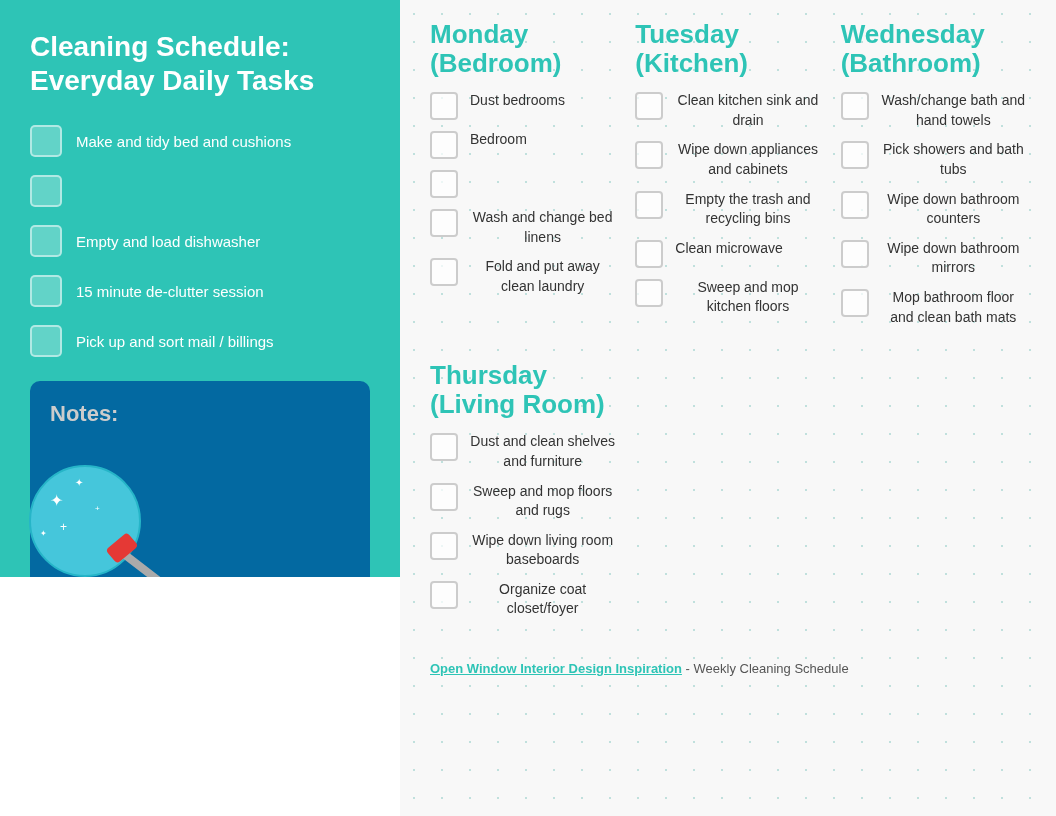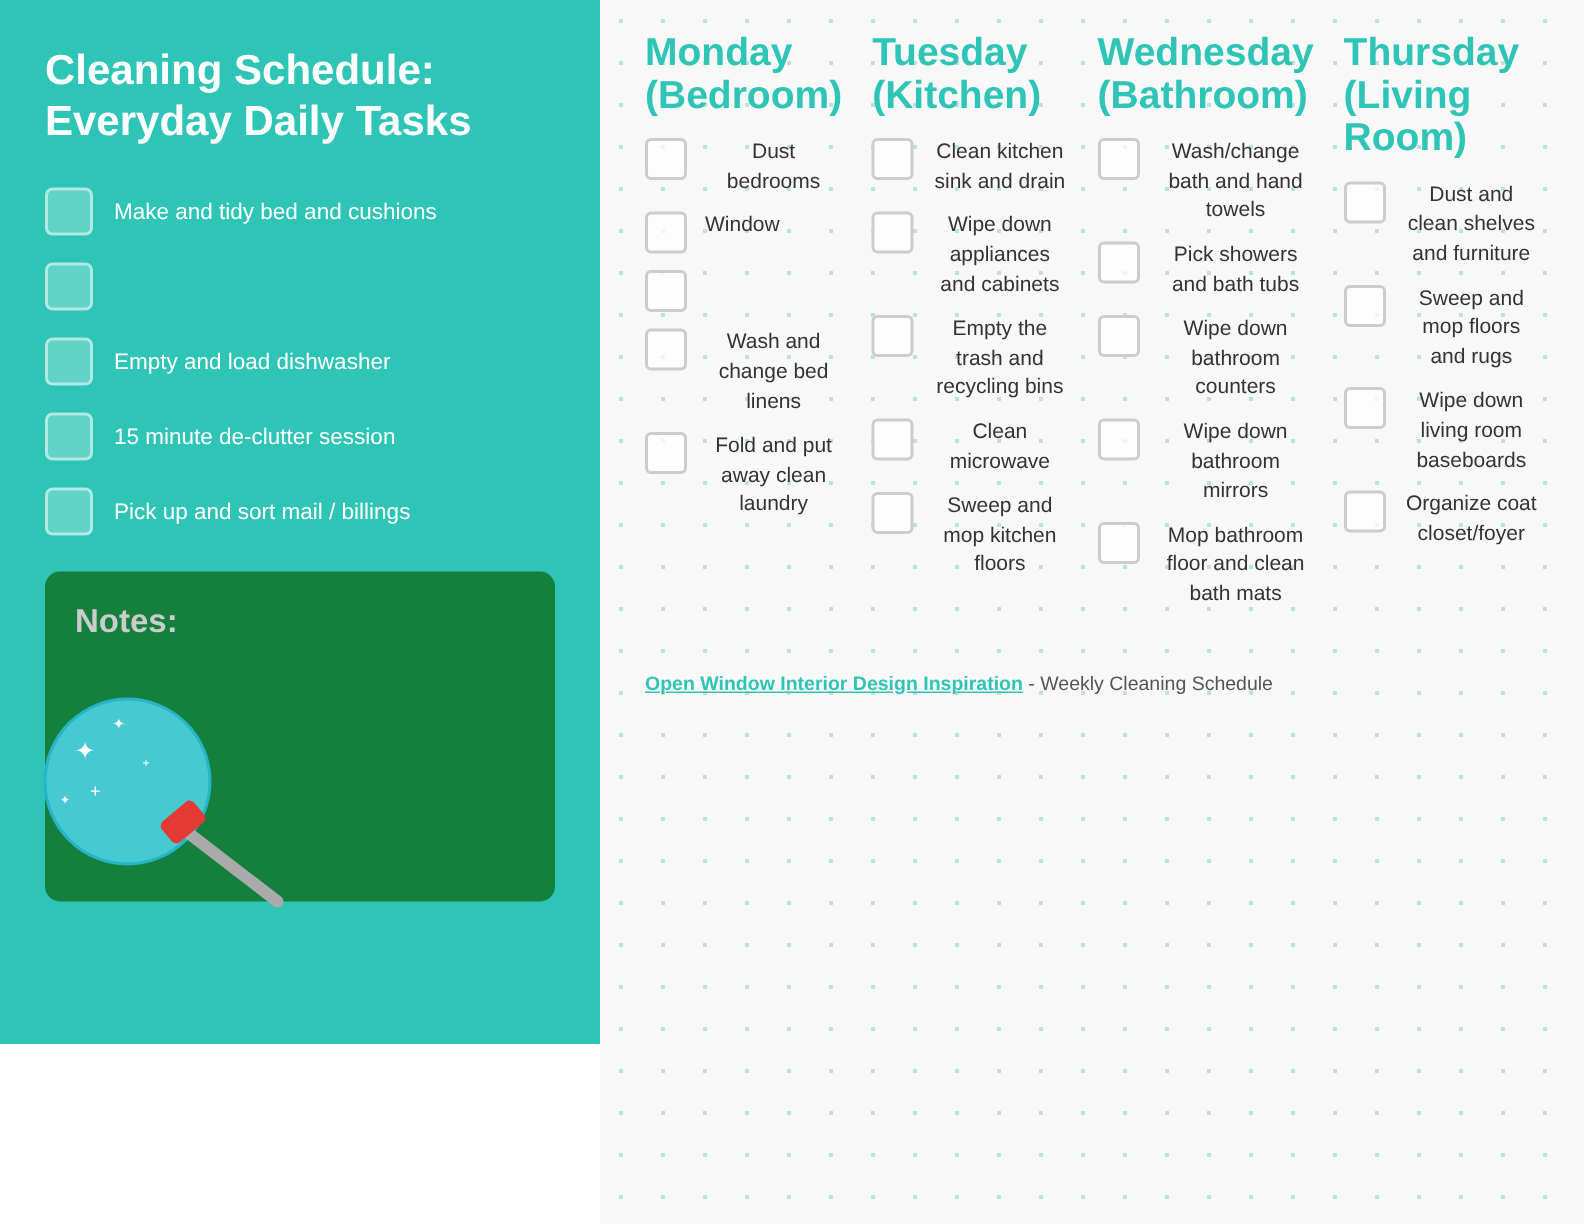--- a/index.html
+++ b/index.html
@@ -13,21 +13,21 @@
     }
 
     
     .sidebar {
       width: 400px;
       min-width: 400px;
       background: #2ec4b6;
       padding: 30px 30px 0 30px;
       position: relative;
       overflow: hidden;
-      height: 696px;
+      height: 577px;
     }
 
     .sidebar-title {
       color: #fff;
       font-size: 28px;
       font-weight: bold;
       line-height: 1.2;
       margin-bottom: 28px;
     }
 
@@ -51,21 +51,21 @@
       border-radius: 5px;
       border: 2px solid rgba(255,255,255,0.5);
     }
 
     .task-label {
       color: #fff;
       font-size: 15px;
     }
 
     .notes-card {
-      background: #15803d;
+      background: #0369a1;
       border-radius: 10px;
       padding: 20px 20px 0 20px;
       min-height: 220px;
       position: relative;
       overflow: visible;
     }
 
     .notes-title {
       color: #ccc;
       font-size: 22px;
@@ -87,21 +87,21 @@
       padding: 20px 30px 20px 30px;
       background: #f8f8f8;
       background-image: radial-gradient(circle, #c0e0dd 1.5px, transparent 1.5px);
       background-size: 28px 28px;
       overflow: hidden;
       height: 816px;
     }
 
     .days-grid {
       display: grid;
-      grid-template-columns: 1fr 1fr 1fr 1fr;
+      grid-template-columns: 1fr 1fr 1fr;
       gap: 0 20px;
     }
 
     .day-section {
       margin-bottom: 24px;
     }
 
     .day-title {
       font-size: 26px;
       font-weight: bold;
@@ -213,21 +213,21 @@
 
   <div class="day-section">
         <div class="day-title">Monday<br>(Bedroom)</div>
         <ul class="day-tasks">
           <li>
             <div class="day-checkbox"></div>
             <span class="day-task-label">Dust bedrooms</span>
           </li>
           <li>
             <div class="day-checkbox"></div>
-            <span class="day-task-label">Window</span>
+            <span class="day-task-label">Bedroom</span>
           </li>
           <li>
             <div class="day-checkbox"></div>
           </li>
           <li>
             <div class="day-checkbox"></div>
             <span class="day-task-label">Wash and change bed linens</span>
           </li>
           <li>
             <div class="day-checkbox"></div>

